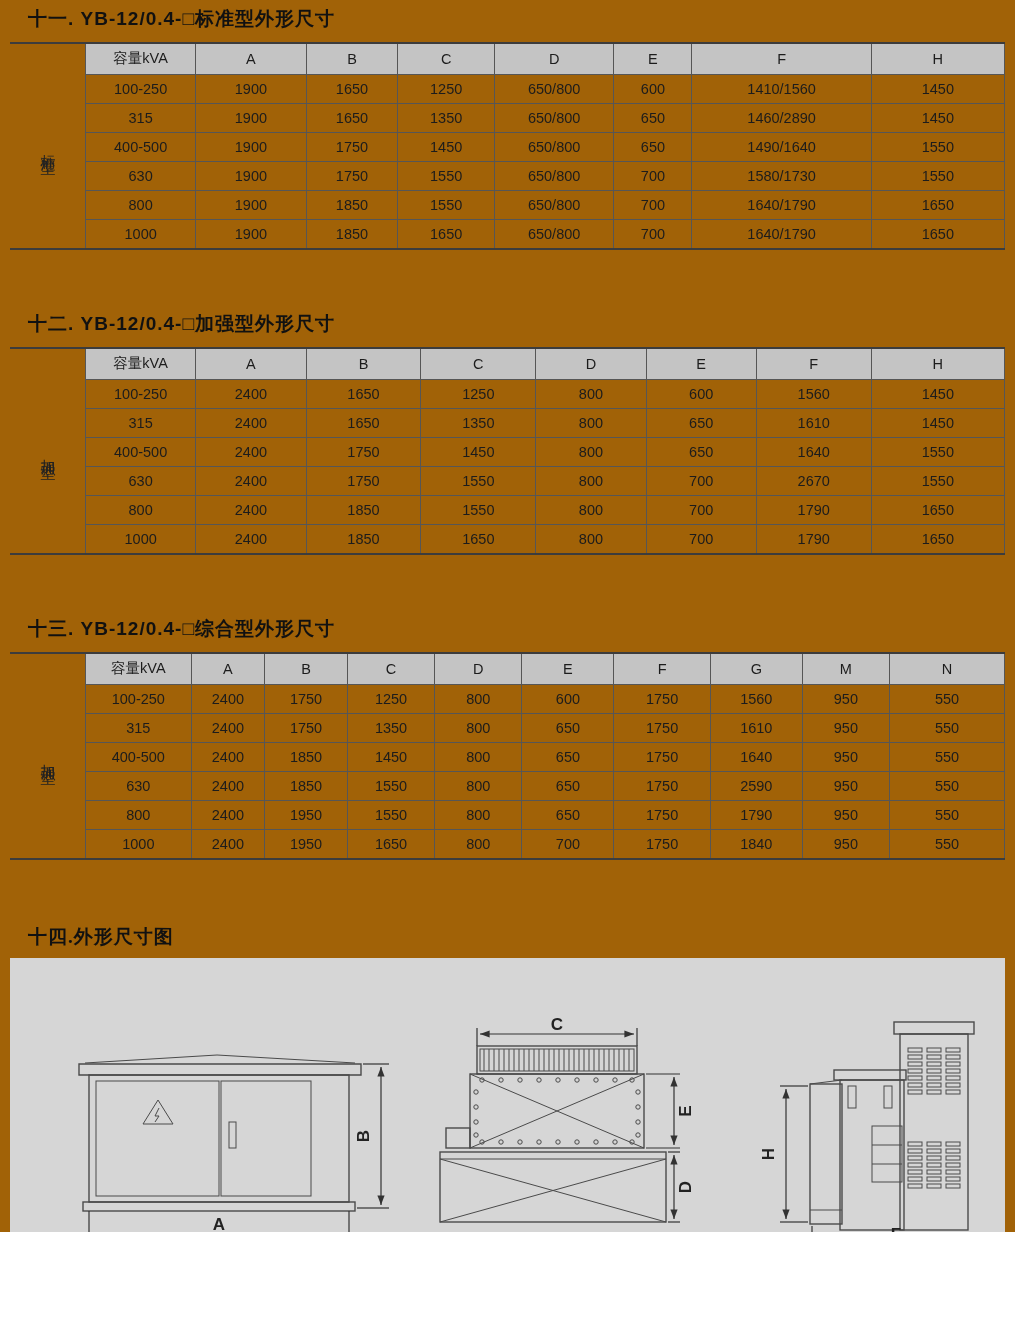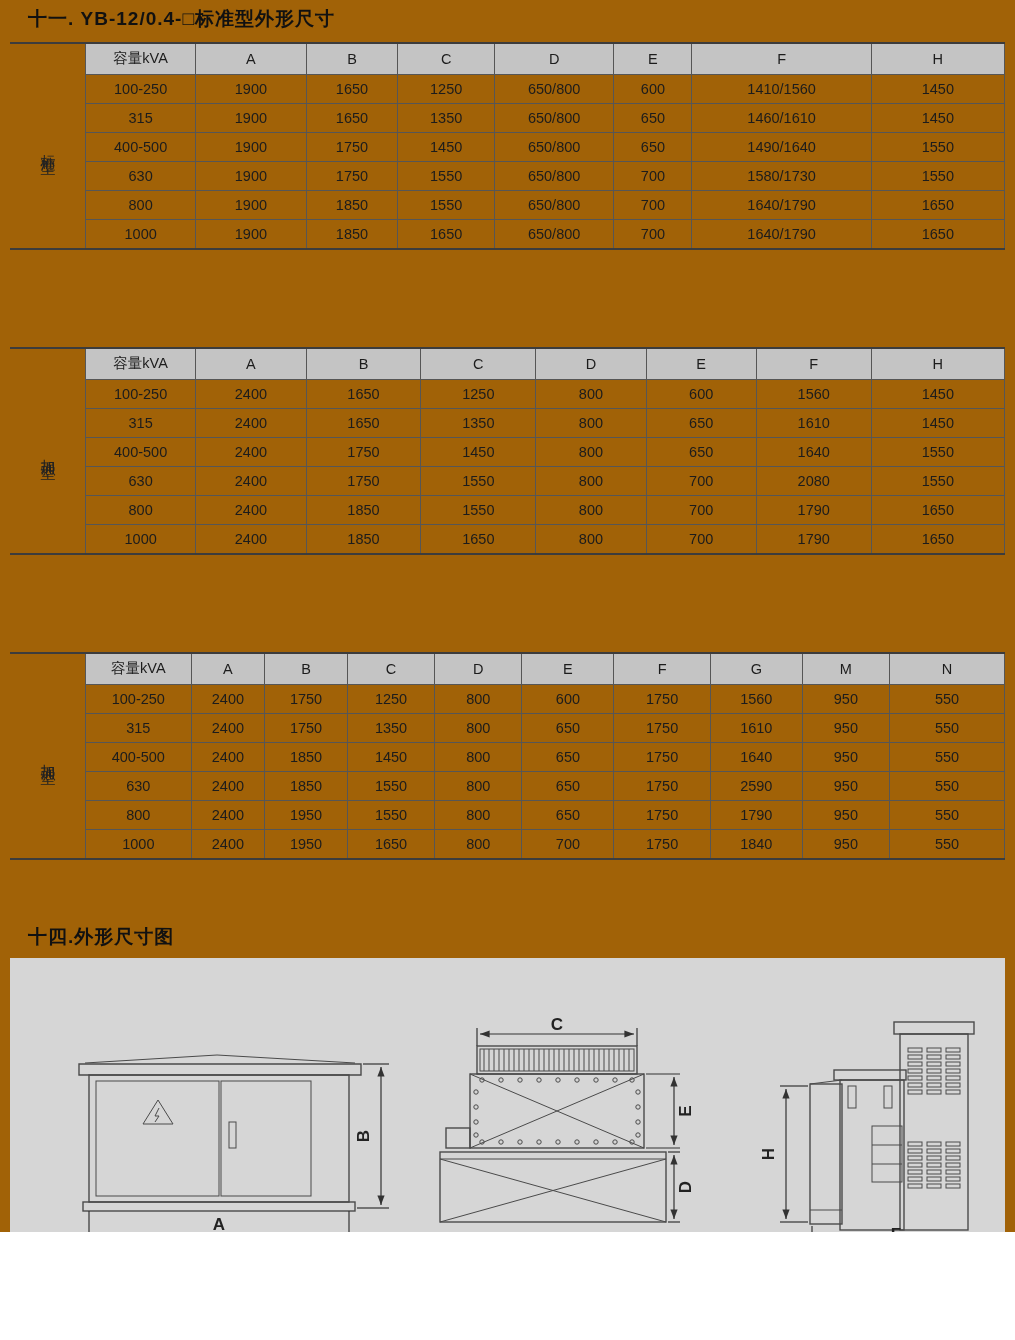--- a/index.html
+++ b/index.html
@@ -9,21 +9,21 @@
     font-family:"Liberation Sans","DejaVu Sans",sans-serif; color:#1a1a1a;
     overflow:hidden;
   }
   .sec-title {
     position:absolute; left:28px; font-size:19px; font-weight:bold;
     letter-spacing:1px; color:#111; white-space:nowrap;
   }
   #title-1 { top:6px; }
   #title-2 { top:311px; }
   #title-3 { top:616px; }
-  #title-4 { top:924px; }
+  #title-4 { top:924px;font-family:Liberation Serif, serif; }
 
   .tbl-wrap {
     position:absolute; left:10px; width:995px; display:flex;
     border-top:2px solid #3c3c3c; border-bottom:2px solid #3c3c3c;
   }
   #tbl-wrap-1 { top:42px; }
   #tbl-wrap-2 { top:347px; }
   #tbl-wrap-3 { top:652px; }
   .side-label {
     width:75px; display:flex; align-items:center; justify-content:center;
@@ -112,21 +112,21 @@
             <td>1410/1560</td>
             <td>1450</td>
           </tr>
           <tr>
             <td>315</td>
             <td>1900</td>
             <td>1650</td>
             <td>1350</td>
             <td>650/800</td>
             <td>650</td>
-            <td>1460/1610</td>
+            <td>1460/2890</td>
             <td>1450</td>
           </tr>
           <tr>
             <td>400-500</td>
             <td>1900</td>
             <td>1750</td>
             <td>1450</td>
             <td>650/800</td>
             <td>650</td>
             <td>1490/1640</td>
@@ -159,20 +159,21 @@
             <td>1650</td>
             <td>650/800</td>
             <td>700</td>
             <td>1640/1790</td>
             <td>1650</td>
           </tr>
         </tbody>
       </table>
   </div>
 
+  <div class="sec-title" id="title-2">十二. YB-12/0.4-□加强型外形尺寸</div>
   <div class="tbl-wrap" id="tbl-wrap-2">
     <div class="side-label">
       <span>加强型</span>
     </div>
     <table class="dim">
       <colgroup>
         <col style="width:12%">
           <col style="width:12%">
           <col style="width:12.5%">
           <col style="width:12.5%">
@@ -224,21 +225,21 @@
             <td>1640</td>
             <td>1550</td>
           </tr>
           <tr>
             <td>630</td>
             <td>2400</td>
             <td>1750</td>
             <td>1550</td>
             <td>800</td>
             <td>700</td>
-            <td>2080</td>
+            <td>2670</td>
             <td>1550</td>
           </tr>
           <tr>
             <td>800</td>
             <td>2400</td>
             <td>1850</td>
             <td>1550</td>
             <td>800</td>
             <td>700</td>
             <td>1790</td>
@@ -251,20 +252,21 @@
             <td>1650</td>
             <td>800</td>
             <td>700</td>
             <td>1790</td>
             <td>1650</td>
           </tr>
         </tbody>
       </table>
   </div>
 
+  <div class="sec-title" id="title-3">十三. YB-12/0.4-□综合型外形尺寸</div>
   <div class="tbl-wrap" id="tbl-wrap-3">
     <div class="side-label">
       <span>加强型</span>
     </div>
     <table class="dim">
       <colgroup>
         <col style="width:11.5%">
           <col style="width:8%">
           <col style="width:9%">
           <col style="width:9.5%">

